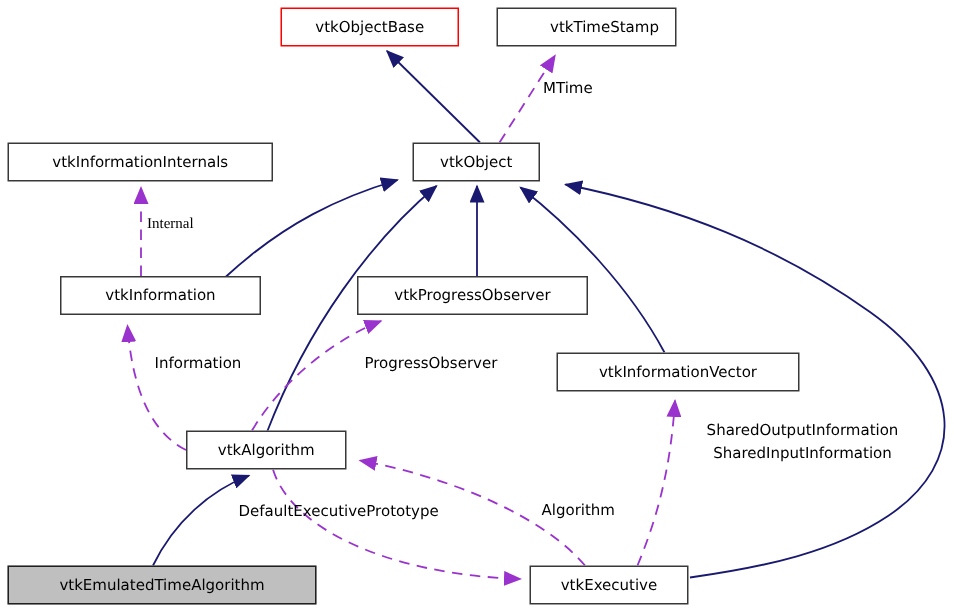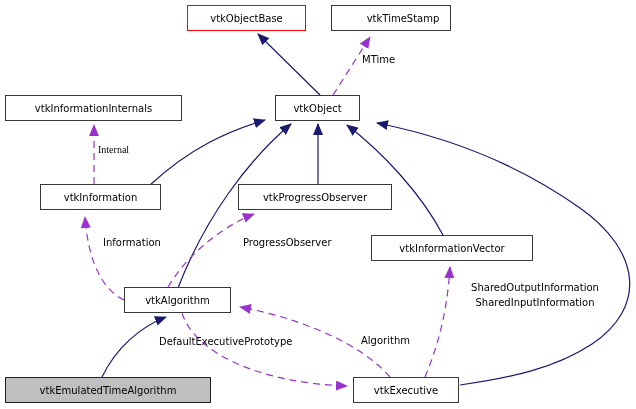--- a/index.html
+++ b/index.html
@@ -31,21 +31,21 @@
     color:#000;
   }
   .elabel.centered{text-align:center;}
   .elabel span{display:block;line-height:15px;text-align:center;}
 
   
   .n-objectbase{left:187px;top:5px;width:119px;}
   .n-timestamp{left:331px;top:5px;width:120px;padding-left:24px;}
   .n-infointernals{left:5px;top:95px;width:177px;}
   .n-object{left:275px;top:95px;width:85px;}
-  .n-information{left:40px;top:184px;width:121px;text-align:right;}
+  .n-information{left:40px;top:184px;width:134px;text-align:right;}
   .n-progressobserver{left:238px;top:184px;width:154px;}
   .n-infovector{left:371px;top:235px;width:162px;}
   .n-algorithm{left:124px;top:287px;width:107px;}
   .n-emulated{left:5px;top:377px;width:206px;}
   .n-executive{left:353px;top:377px;width:106px;}
 
   
   .lbl-mtime{left:362px;top:54px;}
   .lbl-internal{left:98px;top:144px;font-family:Liberation Serif, serif;}
   .lbl-information{left:103px;top:237px;}

